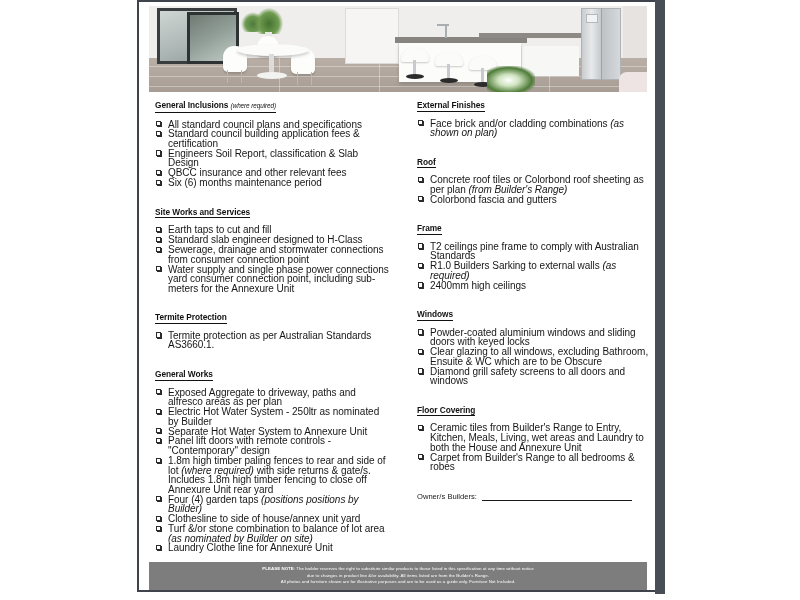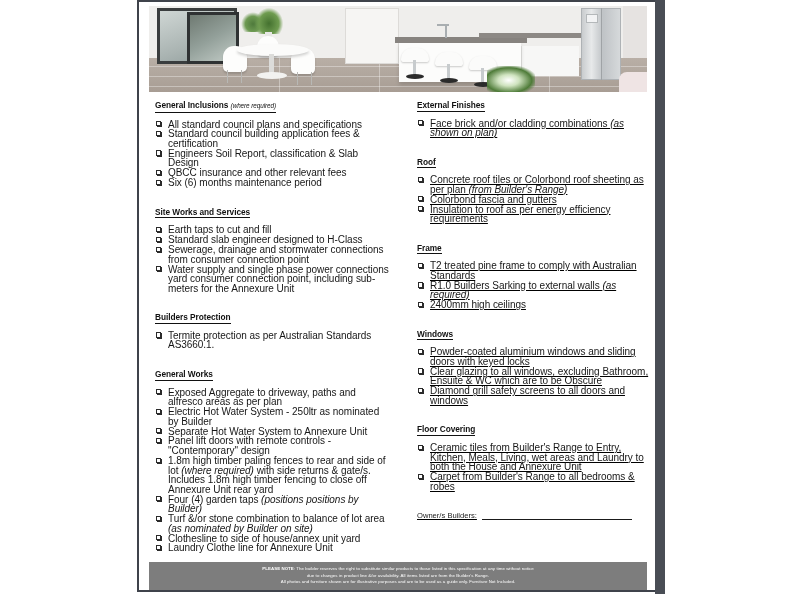--- a/index.html
+++ b/index.html
@@ -95,21 +95,21 @@
   .h-sofa { position:absolute; left:470px; top:66px; width:30px; height:20px; background:#efe4e4; border-radius:8px 0 0 0; }
 
   
   .content {
     position: absolute;
     left: 0; top: 92px;
     width: 518px; height: 466px;
   }
   .col { position: absolute; top: 0; }
   .col-left  { left: 16px;  width: 236px; }
-  .col-right { left: 278px; width: 232px; text-decoration: underline; }
+  .col-right { left: 278px; width: 232px; }
 
   h2.section {
     font-size: 8.3px;
     font-weight: bold;
     color: #111111;
     letter-spacing: -0.05px;
     margin: 0 0 7px 0;
     display: inline-block;
     border-bottom: 1px solid #111111;
     padding-bottom: 0.5px;
@@ -240,46 +240,45 @@
               <li><span class="box"></span><span>Engineers Soil Report, classification &amp; Slab Design</span></li>
               <li><span class="box"></span><span>QBCC insurance and other relevant fees</span></li>
               <li><span class="box"></span><span>Six (6) months maintenance period</span></li>
             </ul></div>
           <div class="section-block"><h2 class="section"><span>Site Works and Services</span></h2><ul class="checks">
               <li><span class="box"></span><span>Earth taps to cut and fill</span></li>
               <li><span class="box"></span><span>Standard slab engineer designed to H-Class</span></li>
               <li><span class="box"></span><span>Sewerage, drainage and stormwater connections from consumer connection point</span></li>
               <li><span class="box"></span><span>Water supply and single phase power connections yard consumer connection point, including sub-meters for the Annexure Unit</span></li>
             </ul></div>
-          <div class="section-block"><h2 class="section"><span>Builders Protection</span></h2><ul class="checks">
+          <div class="section-block"><h2 class="section"><span>Termite Protection</span></h2><ul class="checks">
               <li><span class="box"></span><span>Termite protection as per Australian Standards AS3660.1.</span></li>
             </ul></div>
           <div class="section-block"><h2 class="section"><span>General Works</span></h2><ul class="checks">
               <li><span class="box"></span><span>Exposed Aggregate to driveway, paths and alfresco areas as per plan</span></li>
               <li><span class="box"></span><span>Electric Hot Water System - 250ltr as nominated by Builder</span></li>
               <li><span class="box"></span><span>Separate Hot Water System to Annexure Unit</span></li>
               <li><span class="box"></span><span>Panel lift doors with remote controls - "Contemporary" design</span></li>
               <li><span class="box"></span><span>1.8m high timber paling fences to rear and side of lot <i>(where required)</i> with side returns &amp; gate/s. Includes 1.8m high timber fencing to close off Annexure Unit rear yard</span></li>
               <li><span class="box"></span><span>Four (4) garden taps <i>(positions positions by Builder)</i></span></li>
+              <li><span class="box"></span><span>Clothesline to side of house/annex unit yard</span></li>
               <li><span class="box"></span><span>Turf &amp;/or stone combination to balance of lot area <i>(as nominated by Builder on site)</i></span></li>
-              <li><span class="box"></span><span>Clothesline to side of house/annex unit yard</span></li>
               <li><span class="box"></span><span>Laundry Clothe line for Annexure Unit</span></li>
             </ul></div>
         </div>
       <div class="col col-right" id="col-right">
       <div class="section-block"><h2 class="section"><span>External Finishes</span></h2><ul class="checks">
               <li><span class="box"></span><span>Face brick and/or cladding combinations <i>(as shown on plan)</i></span></li>
             </ul></div>
           <div class="section-block"><h2 class="section"><span>Roof</span></h2><ul class="checks">
               <li><span class="box"></span><span>Concrete roof tiles or Colorbond roof sheeting as per plan <i>(from Builder's Range)</i></span></li>
               <li><span class="box"></span><span>Colorbond fascia and gutters</span></li>
-              <li><span class="box"></span><span>Insulation to roof as per energy efficiency requirements</span></li>
             </ul></div>
           <div class="section-block"><h2 class="section"><span>Frame</span></h2><ul class="checks">
-              <li><span class="box"></span><span>T2 treated pine frame to comply with Australian Standards</span></li>
+              <li><span class="box"></span><span>T2 ceilings pine frame to comply with Australian Standards</span></li>
               <li><span class="box"></span><span>R1.0 Builders Sarking to external walls <i>(as required)</i></span></li>
               <li><span class="box"></span><span>2400mm high ceilings</span></li>
             </ul></div>
           <div class="section-block"><h2 class="section"><span>Windows</span></h2><ul class="checks">
               <li><span class="box"></span><span>Powder-coated aluminium windows and sliding doors with keyed locks</span></li>
               <li><span class="box"></span><span>Clear glazing to all windows, excluding Bathroom, Ensuite &amp; WC which are to be Obscure</span></li>
               <li><span class="box"></span><span>Diamond grill safety screens to all doors and windows</span></li>
             </ul></div>
           <div class="section-block"><h2 class="section"><span>Floor Covering</span></h2><ul class="checks">
               <li><span class="box"></span><span>Ceramic tiles from Builder's Range to Entry, Kitchen, Meals, Living, wet areas and Laundry to both the House and Annexure Unit</span></li>

